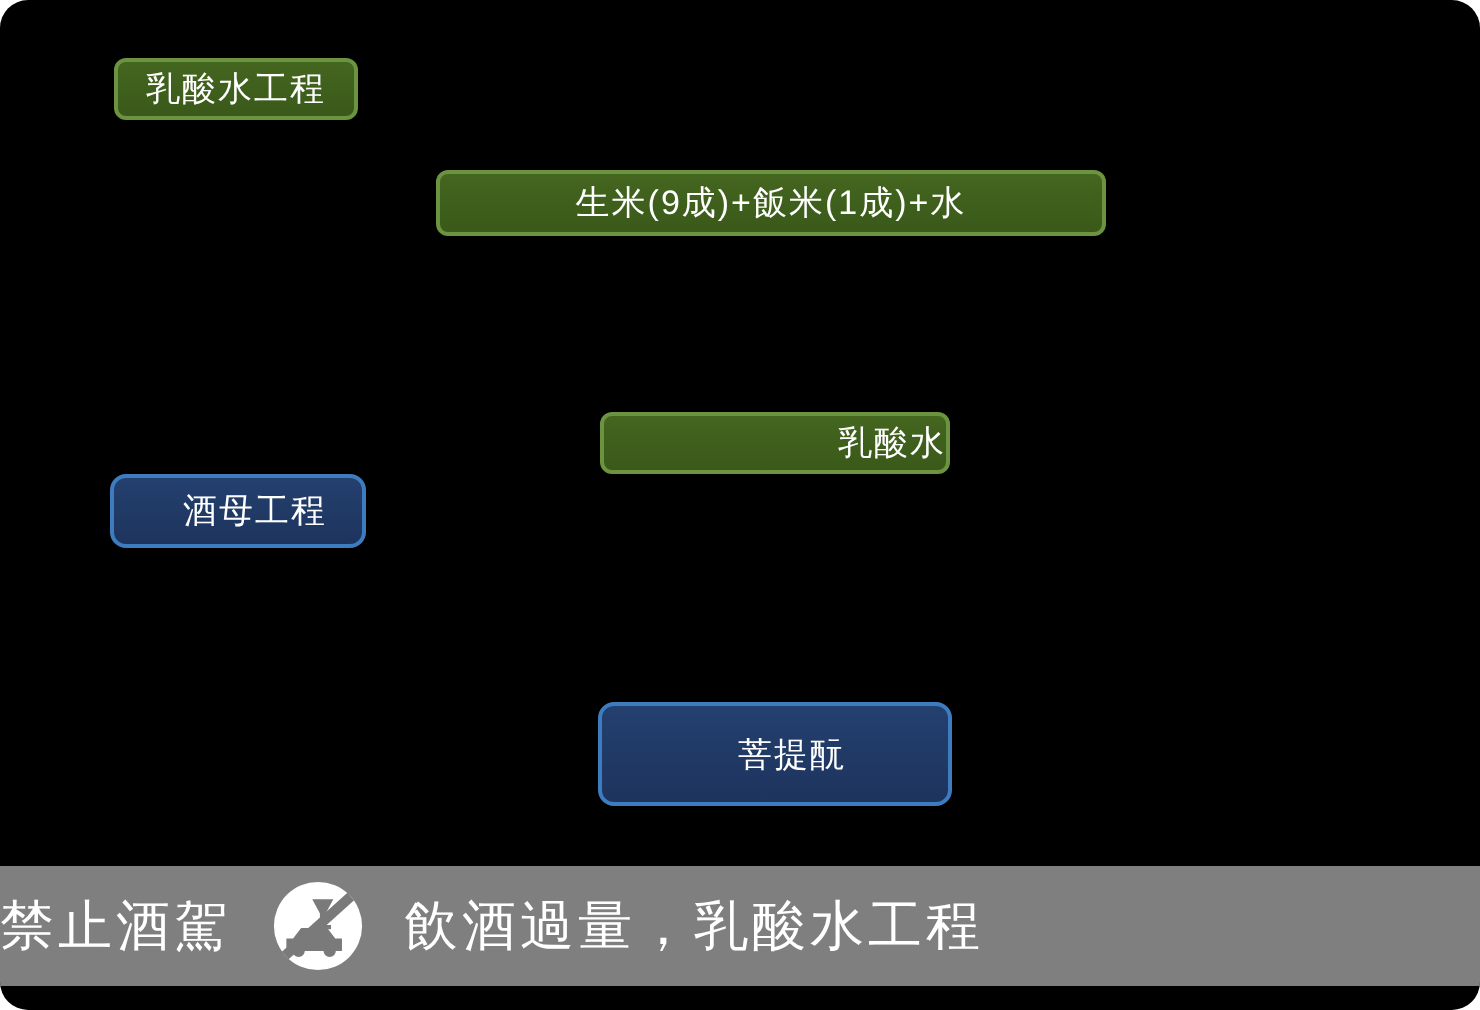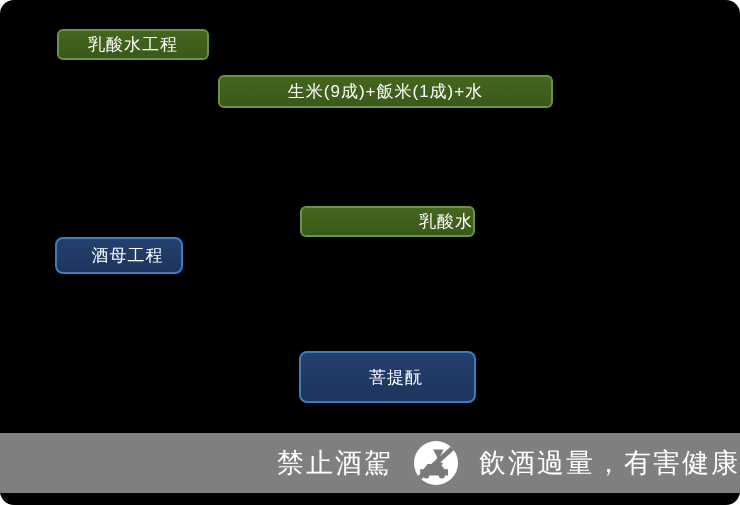--- a/index.html
+++ b/index.html
@@ -29,35 +29,35 @@
   .green-box {
     background: linear-gradient(#44661f, #3a591a);
     border-color: #6b9340;
   }
   .blue-box {
     background: linear-gradient(#24406f, #1d345d);
     border-color: #3e7cc0;
     border-radius: 8px;
     padding-left: 17px;
   }
-  #box-lactic-process { left: 57px;  top: 29px;  width: 152px; height: 31px; }
-  #box-ingredients    { left: 218px; top: 75px;  width: 335px; height: 33px; }
+  #box-lactic-process { left: 57px;  top: 29px;  width: 122px; height: 31px; }
+  #box-ingredients    { left: 218px; top: 85px;  width: 335px; height: 33px; }
   #box-lactic-water   { left: 300px; top: 206px; width: 175px; height: 31px; justify-content: flex-end; }
   #box-yeast-process  { left: 55px;  top: 237px; width: 128px; height: 37px; }
   #box-bodaimoto      { left: 299px; top: 351px; width: 177px; height: 52px; }
   .warning-banner {
     position: absolute;
     left: 0;
     top: 433px;
     width: 740px;
     height: 60px;
     background: #7f7f7f;
     display: flex;
     align-items: center;
-    justify-content: flex-end;
+    justify-content: flex-start;
     gap: 20px;
     color: #ffffff;
     font-size: 27px;
     letter-spacing: 2px;
   }
   .banner-icon-wrap {
     width: 46px;
     height: 46px;
     flex: 0 0 auto;
     display: flex;
@@ -95,16 +95,16 @@
     <span class="banner-icon-wrap">
       <svg width="46" height="46" viewBox="0 0 48 48" aria-hidden="true">
         <circle cx="24" cy="24" r="23" fill="#ffffff"></circle>
         <g fill="#7a7a7a">
           <path d="M21 10 h11 l-4 7.5 v6 h2.8 v2.2 h-8.6 v-2.2 h2.8 v-6 z"></path>
           <path d="M11 30.5 l4.2-5.5 h13.6 l4.2 5.5 h3.5 v6.5 h-3.2 a3.2 3.2 0 0 1 -6.4 0 h-9.8 a3.2 3.2 0 0 1 -6.4 0 h-3.2 v-6.5 z"></path>
           <rect x="1" y="21.4" width="46" height="5.2" transform="rotate(-42 24 24)"></rect>
         </g>
       </svg>
     </span>
-    <span>飲酒過量，有害健康</span>
+    <span>飲酒過量，乳酸水工程</span>
   </div>
 
 </div>
 
 </body></html>

